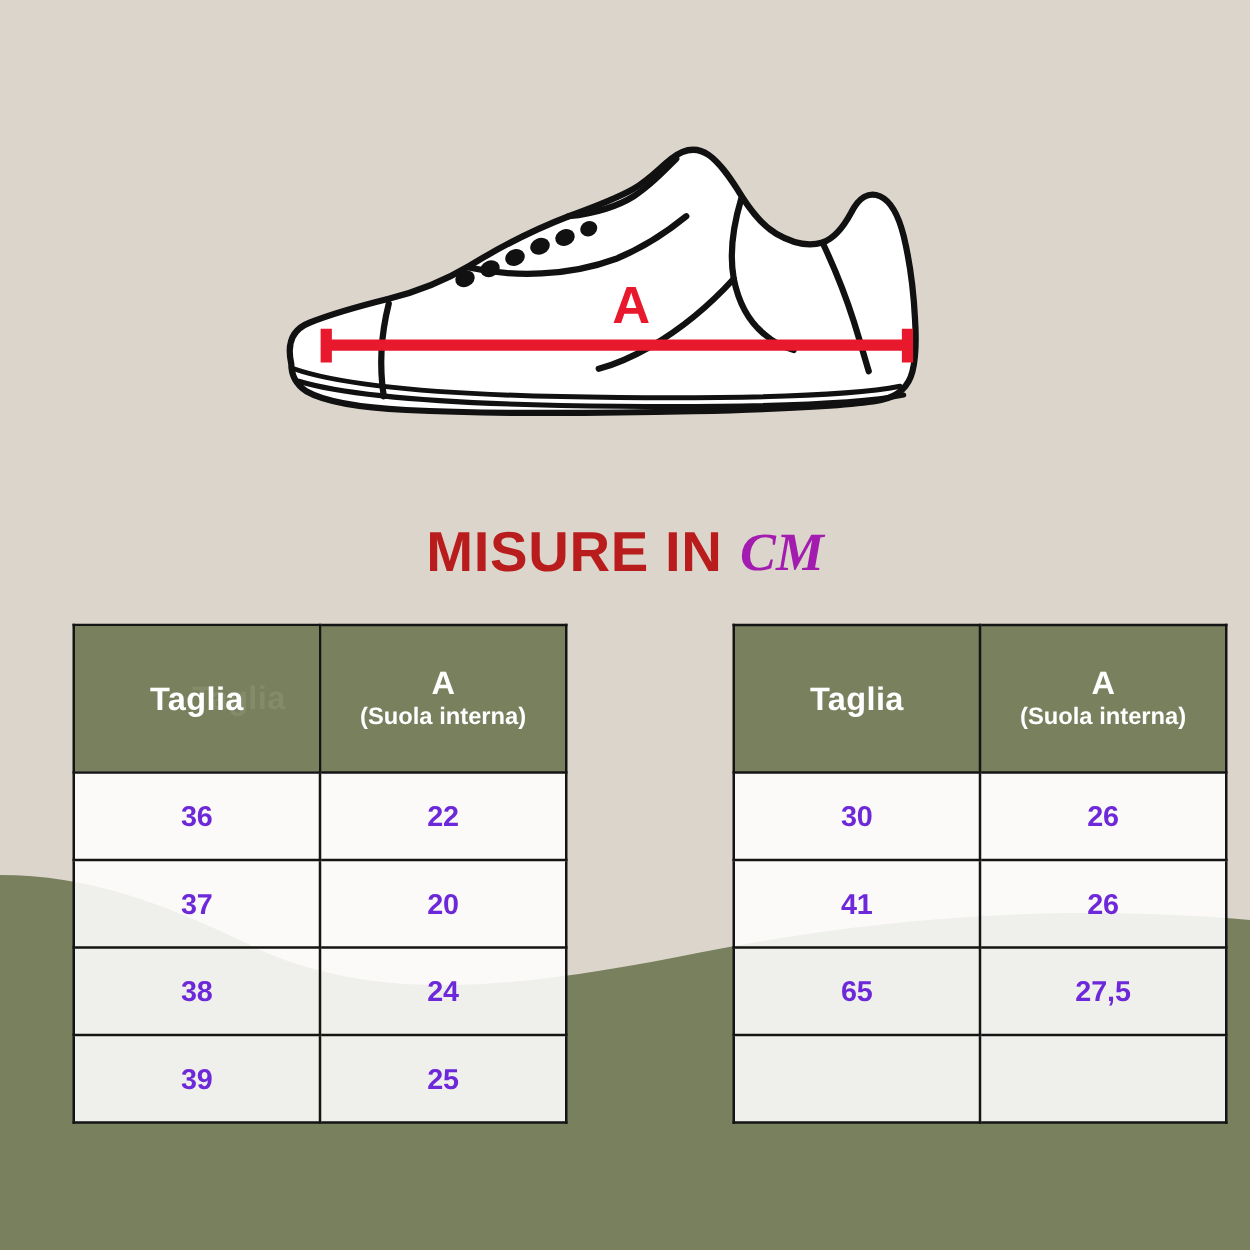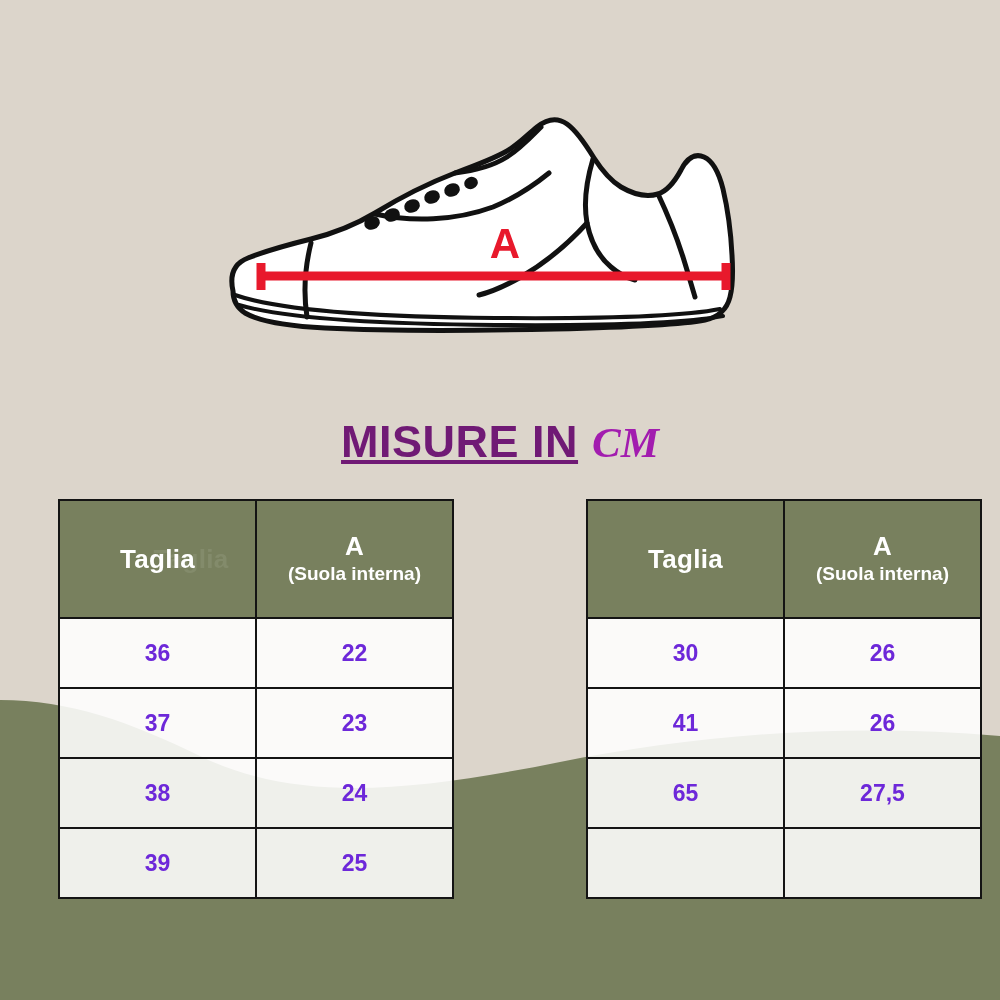--- a/index.html
+++ b/index.html
@@ -53,23 +53,22 @@
     z-index: 3;
     display: flex;
     align-items: center;
     justify-content: center;
   }
   .title-main {
     font-family: "Liberation Sans", sans-serif;
     font-weight: bold;
     font-size: 45px;
     letter-spacing: 0.5px;
-    color: #701a75;
+    color: #b91c1c;
     line-height: 1;
-    text-decoration: underline;
   }
   .title-unit {
     font-family: "Liberation Serif", serif;
     font-style: italic;
     font-weight: bold;
     font-size: 43px;
     color: #a21caf;
     margin-left: 14px;
     line-height: 1;
     position: relative;
@@ -237,21 +236,21 @@
           </th>
         </tr>
       </thead>
       <tbody>
         <tr>
           <td>36</td>
           <td>22</td>
         </tr>
         <tr>
           <td>37</td>
-          <td>23</td>
+          <td>20</td>
         </tr>
         <tr>
           <td>38</td>
           <td>24</td>
         </tr>
         <tr>
           <td>39</td>
           <td>25</td>
         </tr>
       </tbody>

